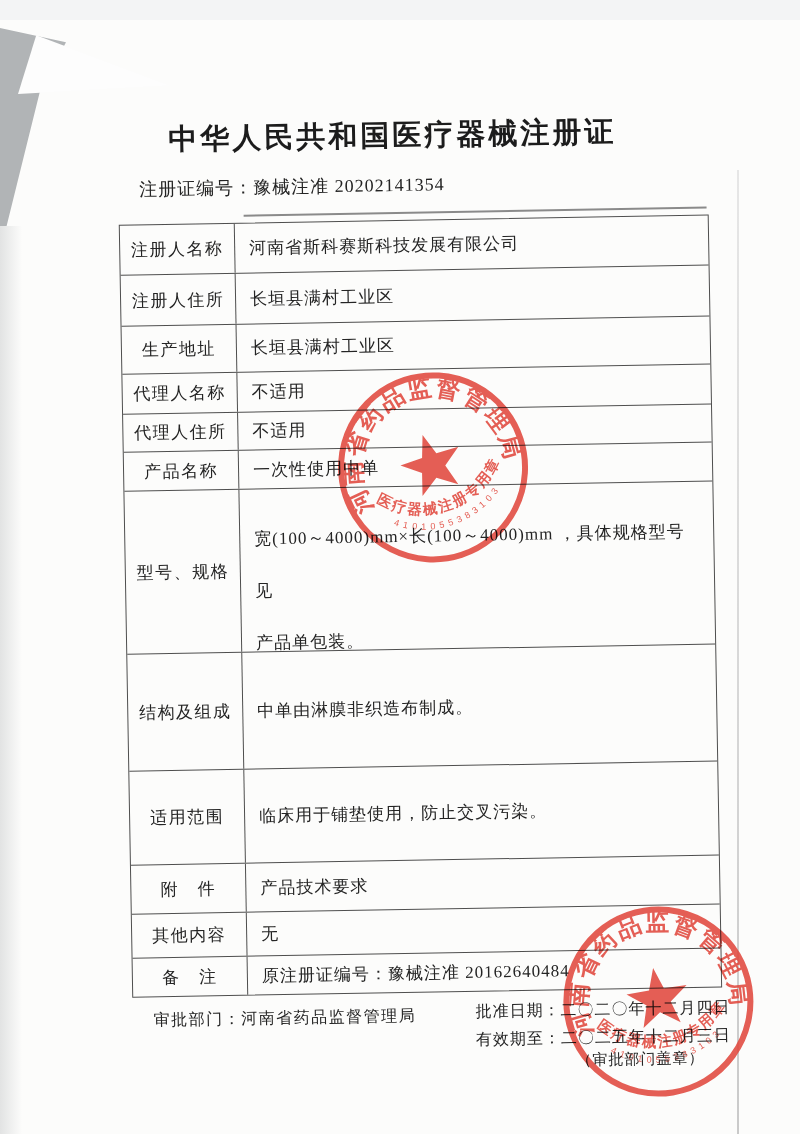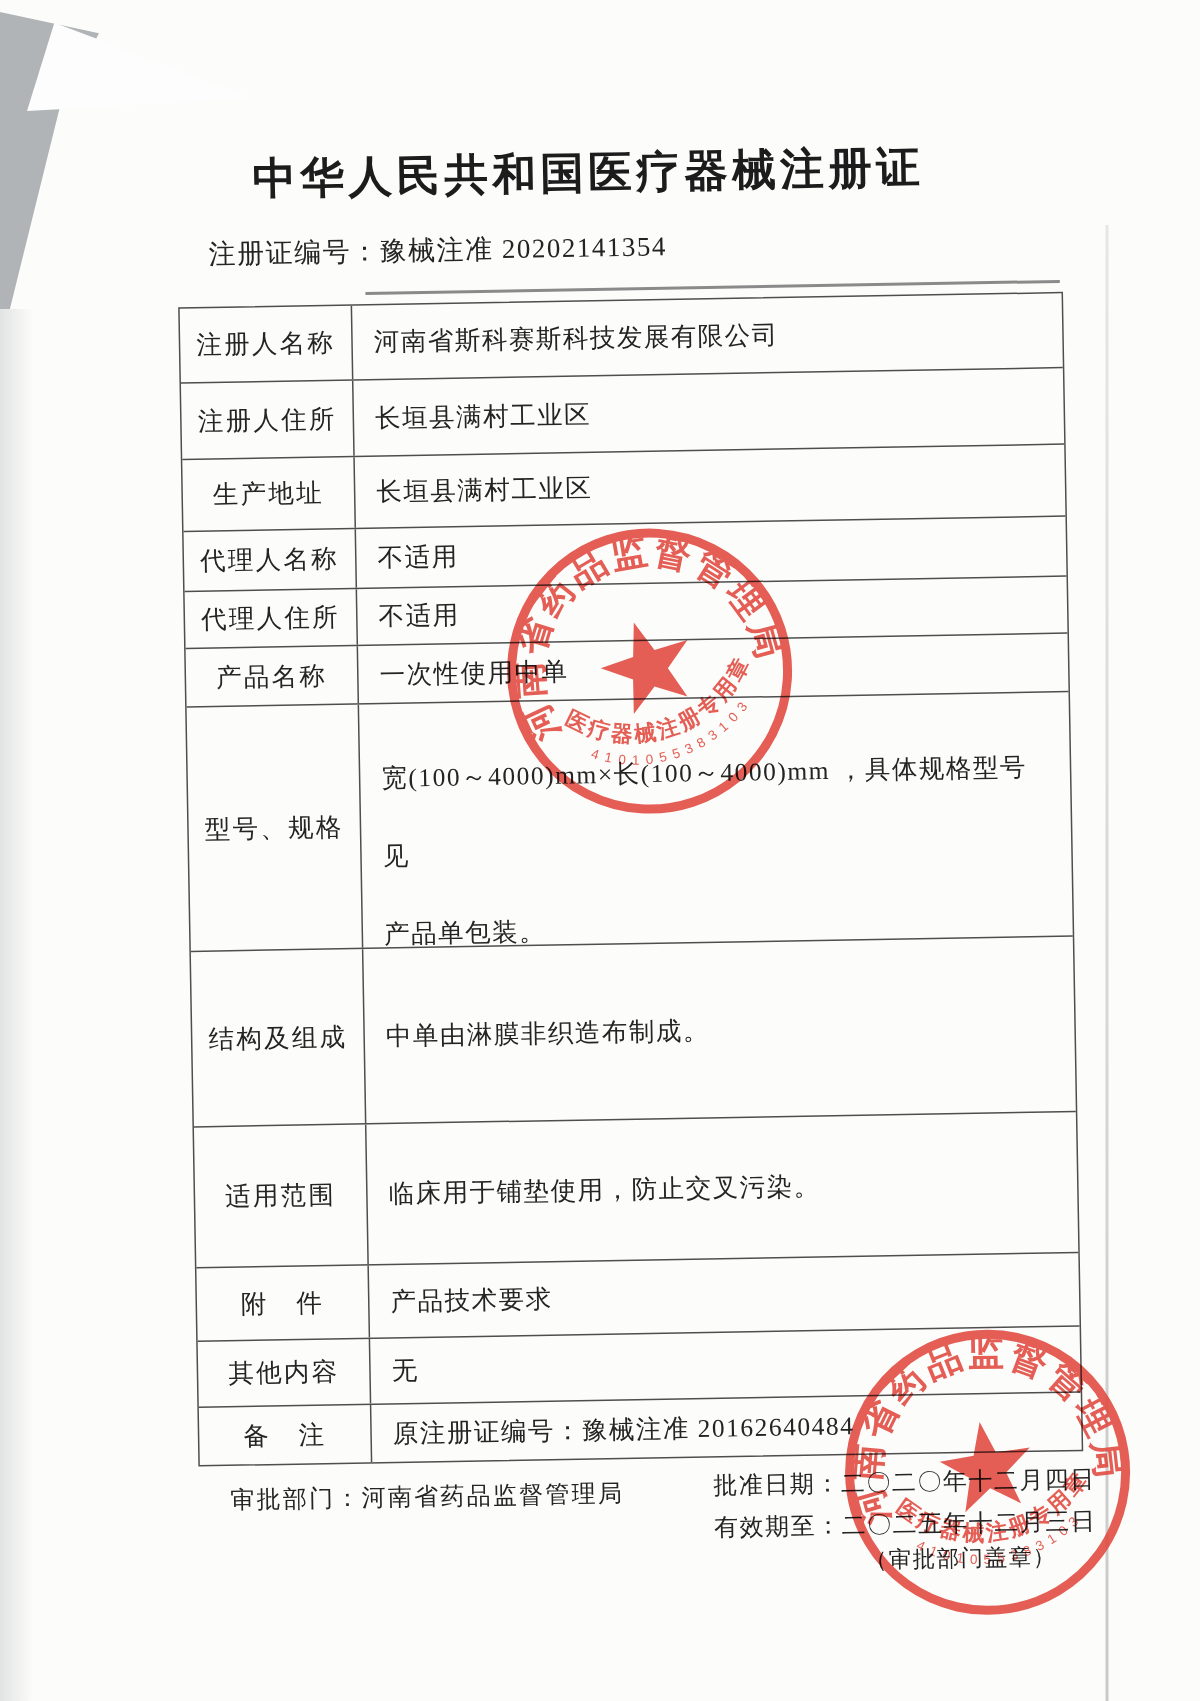--- a/index.html
+++ b/index.html
@@ -1,20 +1,20 @@
 <!DOCTYPE html>
 <html style="--stamp-color: #e0463b;"><head>
 <meta charset="utf-8">
 <style>
   html,body { margin:0; padding:0; }
   body {
     width:800px; height:1134px; position:relative; overflow:hidden;
     background:#f3f4f5; font-family:"Liberation Serif", serif; color:#242424;
   }
-  .paper { position:absolute; inset:0; background:#fcfcfb; }
+  .paper { position:absolute; inset:0; background:#fcfcfb;margin-top:20px; }
   
   .scan-corner { position:absolute; left:0; top:4px; width:66px; height:202px;
     background:#b1b4b6; clip-path:polygon(0 2%,100% 9%,60% 34%,10% 100%,0 100%); }
   .fold { position:absolute; left:18px; top:14px; width:152px; height:60px; background:#fdfdfd;
     clip-path:polygon(12% 2%,100% 86%,0 100%); filter:drop-shadow(1px 3px 2px rgba(80,80,80,.5)); }
   .left-shade { position:absolute; left:0; top:206px; width:22px; height:928px;
     background:linear-gradient(90deg,#e2e3e3,rgba(255,255,255,0)); }
   .page-edge-right { position:absolute; left:737px; top:150px; width:2px; height:984px;
     background:linear-gradient(#e6e6e6,#c9c9c9); }
   

